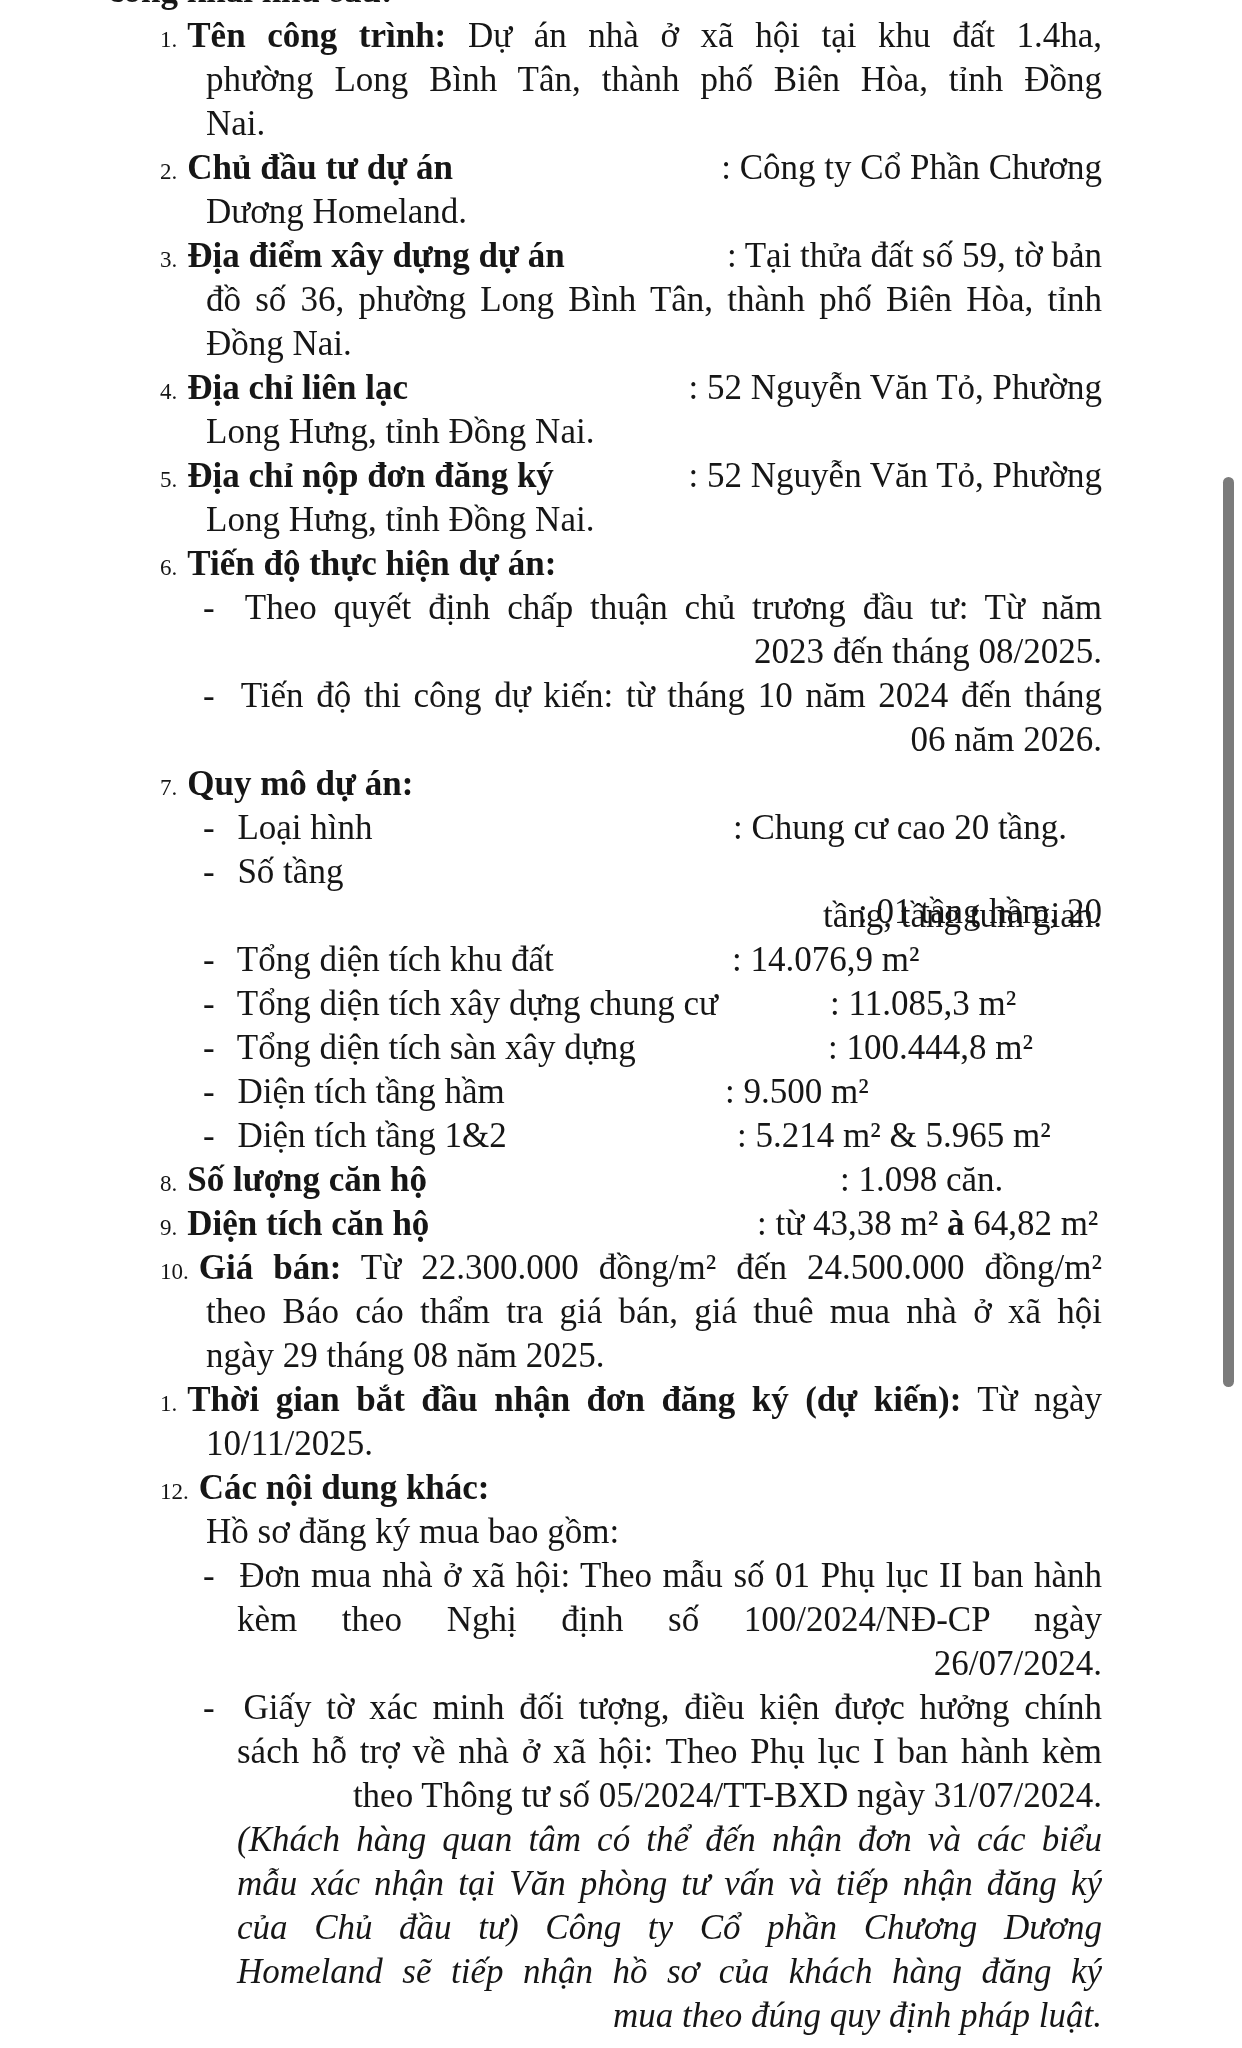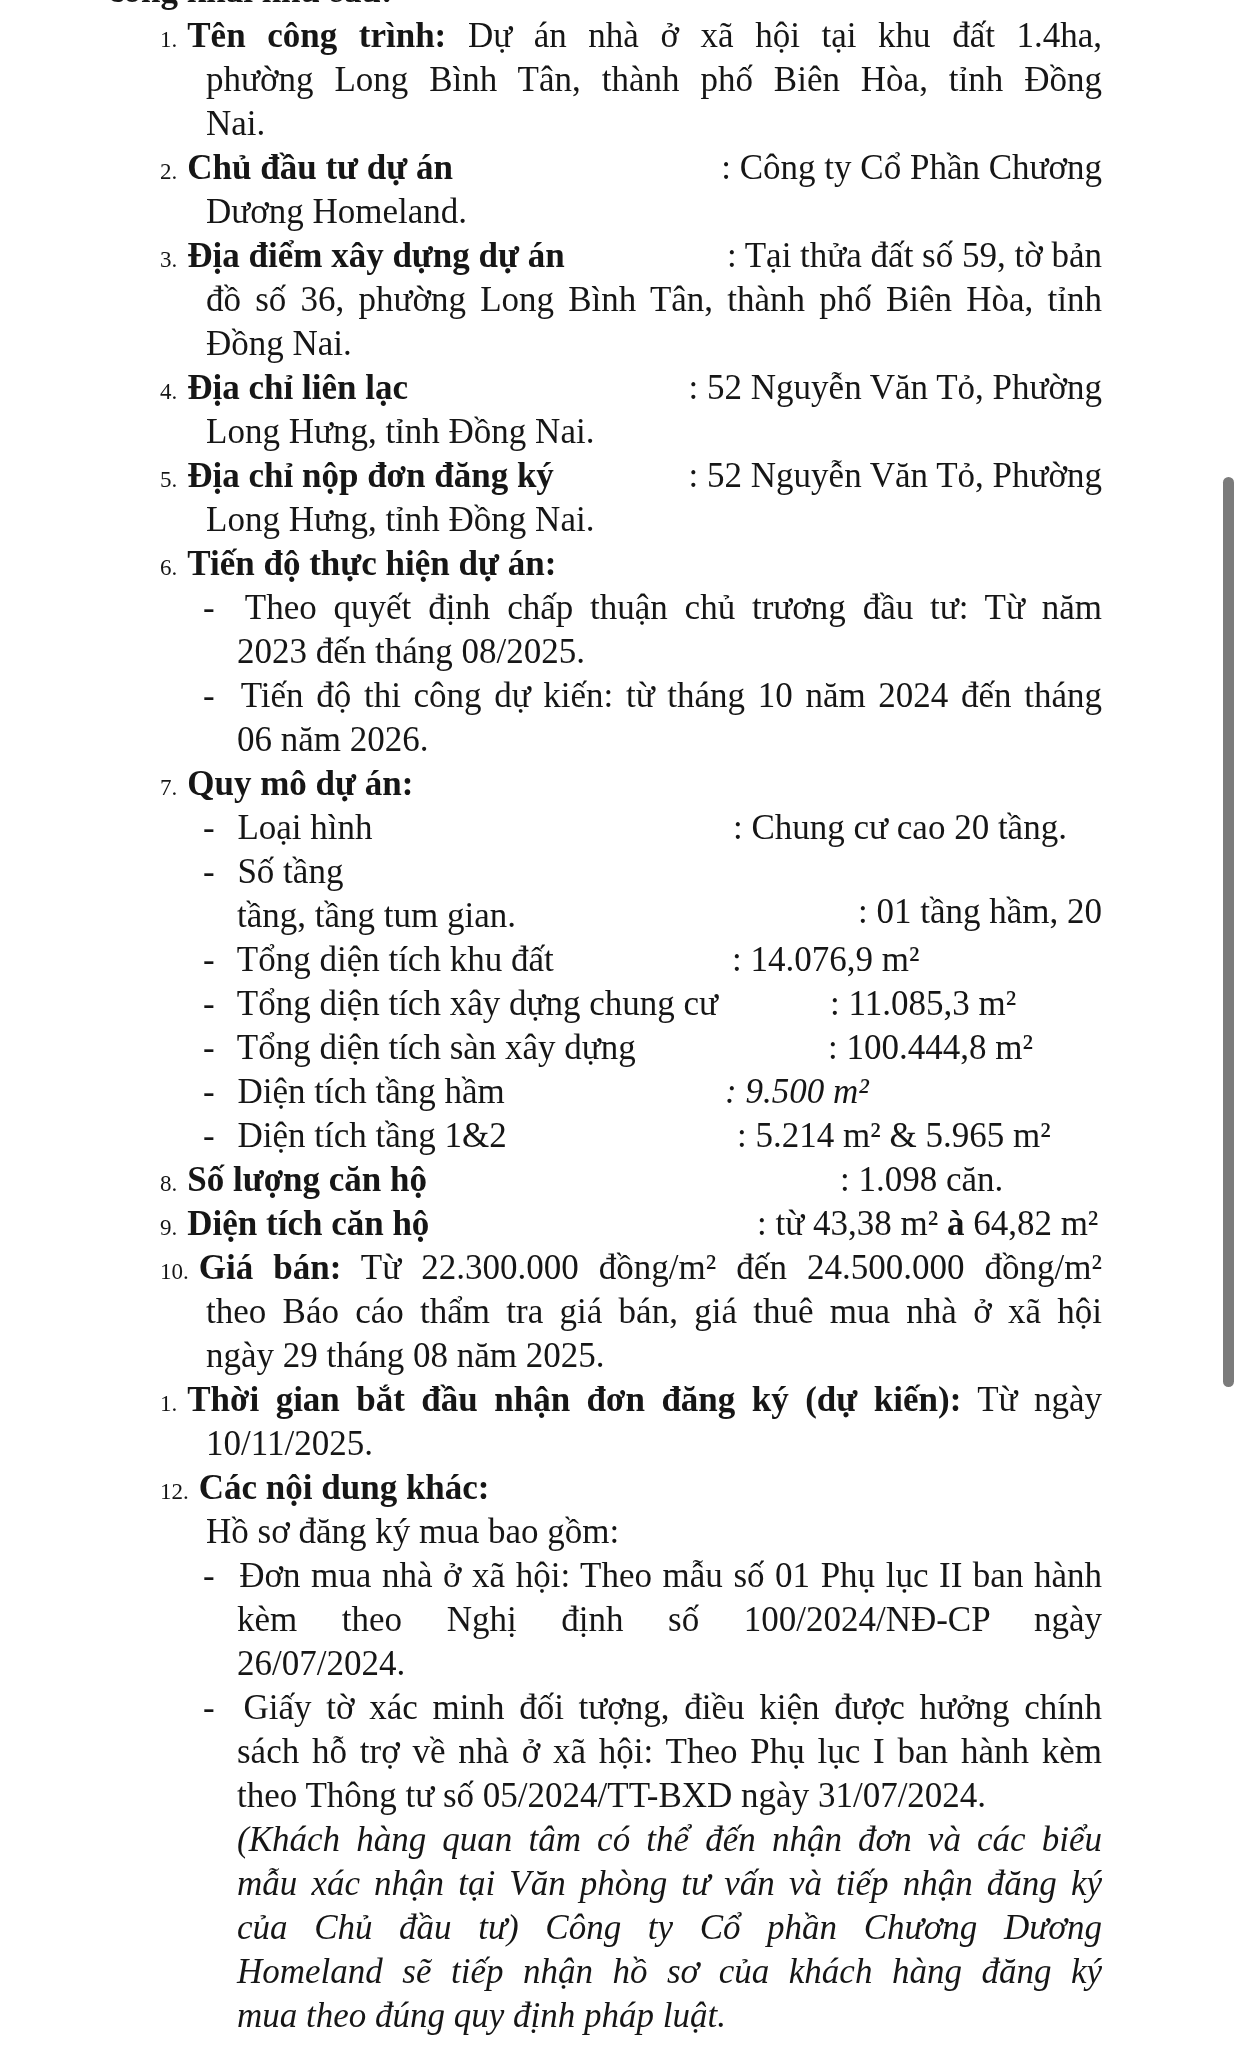--- a/index.html
+++ b/index.html
@@ -15,26 +15,26 @@
     position:relative;height:44px;line-height:44px;
     padding-right:118px;white-space:nowrap;
   }
   .j{text-align:justify;text-align-last:justify;}
   .flexline{display:flex;align-items:baseline;}
   .flexline .grow{margin-left:auto;}
   .num{font-size:23px;margin-right:10px;}
   .numpad{padding-left:160px;}
   .contpad{padding-left:206px;}
   .bullpad{padding-left:203px;}
-  .bullcont{padding-left:237px;}
+  .bullcont{padding-left:237px;text-align:right;}
   .dash{margin-right:14px;}
   b,.b{font-weight:bold;}
   .val{position:absolute;top:0;white-space:nowrap;}
   .v-r1{left:733px;} .v-r2{left:858px;margin-top:40px;} .v-r3{left:732px;}
-  .v-r4{left:830px;} .v-r5{left:828px;} .v-r6{left:725px;font-style:italic;}
+  .v-r4{left:830px;} .v-r5{left:828px;} .v-r6{left:725px;}
   .v-r7{left:737px;} .v-i8{left:840px;} .v-i9{left:757px;}
   .topclip{height:14px;overflow:hidden;}
   .topclip .inner{margin-top:-31px;height:44px;line-height:44px;padding-left:108px;font-weight:bold;}
   .note{font-style:italic;}
   .scrollbar-thumb{
     position:absolute;left:1223px;top:477px;width:11px;height:910px;
     background:#7b7b7b;border-radius:6px;
   }
 </style>
 </head>

